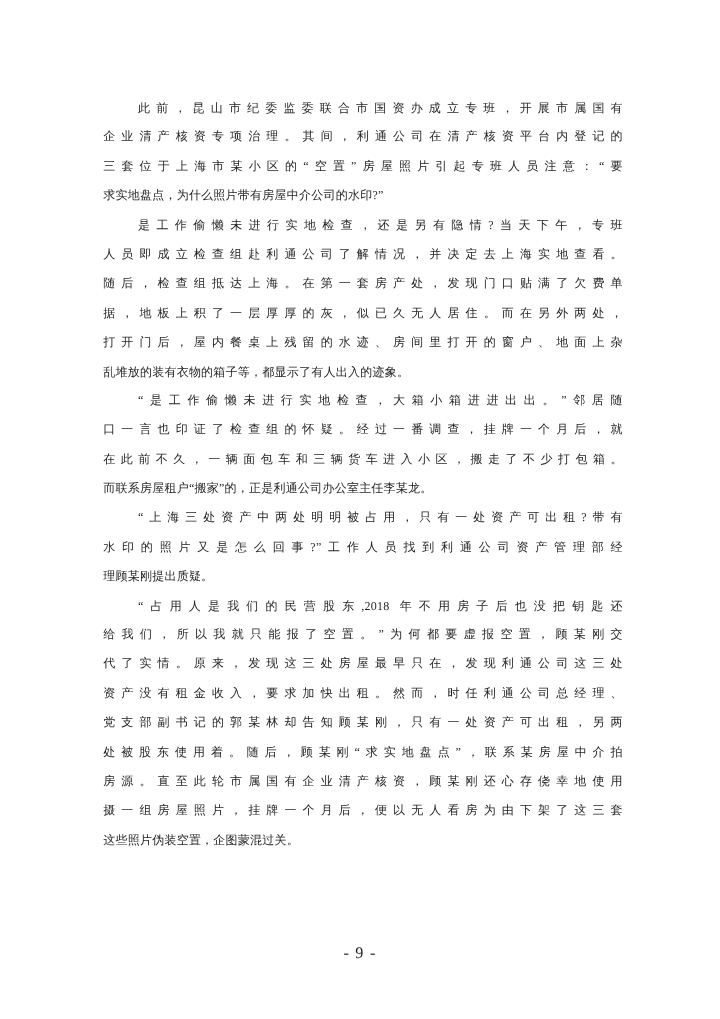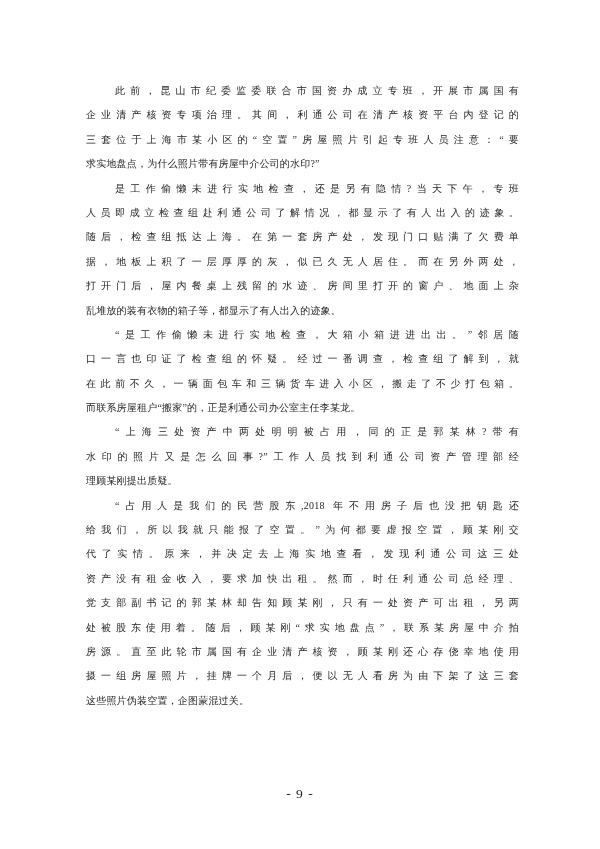--- a/index.html
+++ b/index.html
@@ -61,41 +61,41 @@
 <div class="page">
   <div class="content" id="document-body">
       <div class="paragraph">
         <div class="line indent">此前，昆山市纪委监委联合市国资办成立专班，开展市属国有</div>
         <div class="line">企业清产核资专项治理。其间，利通公司在清产核资平台内登记的</div>
         <div class="line">三套位于上海市某小区的“空置”房屋照片引起专班人员注意：“要</div>
         <div class="line para-end">求实地盘点，为什么照片带有房屋中介公司的水印?”</div>
       </div>
       <div class="paragraph">
         <div class="line indent">是工作偷懒未进行实地检查，还是另有隐情?当天下午，专班</div>
-        <div class="line">人员即成立检查组赴利通公司了解情况，都显示了有人出入的迹象。</div>
+        <div class="line">人员即成立检查组赴利通公司了解情况，并决定去上海实地查看。</div>
         <div class="line">随后，检查组抵达上海。在第一套房产处，发现门口贴满了欠费单</div>
         <div class="line">据，地板上积了一层厚厚的灰，似已久无人居住。而在另外两处，</div>
         <div class="line">打开门后，屋内餐桌上残留的水迹、房间里打开的窗户、地面上杂</div>
         <div class="line para-end">乱堆放的装有衣物的箱子等，都显示了有人出入的迹象。</div>
       </div>
       <div class="paragraph">
         <div class="line indent">“是工作偷懒未进行实地检查，大箱小箱进进出出。”邻居随</div>
-        <div class="line">口一言也印证了检查组的怀疑。经过一番调查，检查组了解到，就</div>
+        <div class="line">口一言也印证了检查组的怀疑。经过一番调查，挂牌一个月后，就</div>
         <div class="line">在此前不久，一辆面包车和三辆货车进入小区，搬走了不少打包箱。</div>
         <div class="line para-end">而联系房屋租户“搬家”的，正是利通公司办公室主任李某龙。</div>
       </div>
       <div class="paragraph">
-        <div class="line indent">“上海三处资产中两处明明被占用，同的正是郭某林?带有</div>
+        <div class="line indent">“上海三处资产中两处明明被占用，只有一处资产可出租?带有</div>
         <div class="line">水印的照片又是怎么回事?”工作人员找到利通公司资产管理部经</div>
         <div class="line para-end">理顾某刚提出质疑。</div>
       </div>
       <div class="paragraph">
         <div class="line indent">“占用人是我们的民营股东,2018 年不用房子后也没把钥匙还</div>
         <div class="line">给我们，所以我就只能报了空置。”为何都要虚报空置，顾某刚交</div>
-        <div class="line">代了实情。原来，并决定去上海实地查看，发现利通公司这三处</div>
+        <div class="line">代了实情。原来，发现这三处房屋最早只在，发现利通公司这三处</div>
         <div class="line">资产没有租金收入，要求加快出租。然而，时任利通公司总经理、</div>
         <div class="line">党支部副书记的郭某林却告知顾某刚，只有一处资产可出租，另两</div>
         <div class="line">处被股东使用着。随后，顾某刚“求实地盘点”，联系某房屋中介拍</div>
         <div class="line">房源。直至此轮市属国有企业清产核资，顾某刚还心存侥幸地使用</div>
         <div class="line">摄一组房屋照片，挂牌一个月后，便以无人看房为由下架了这三套</div>
         <div class="line para-end">这些照片伪装空置，企图蒙混过关。</div>
       </div>
     </div>
   <div class="page-number">- 9 -</div>
 </div>

